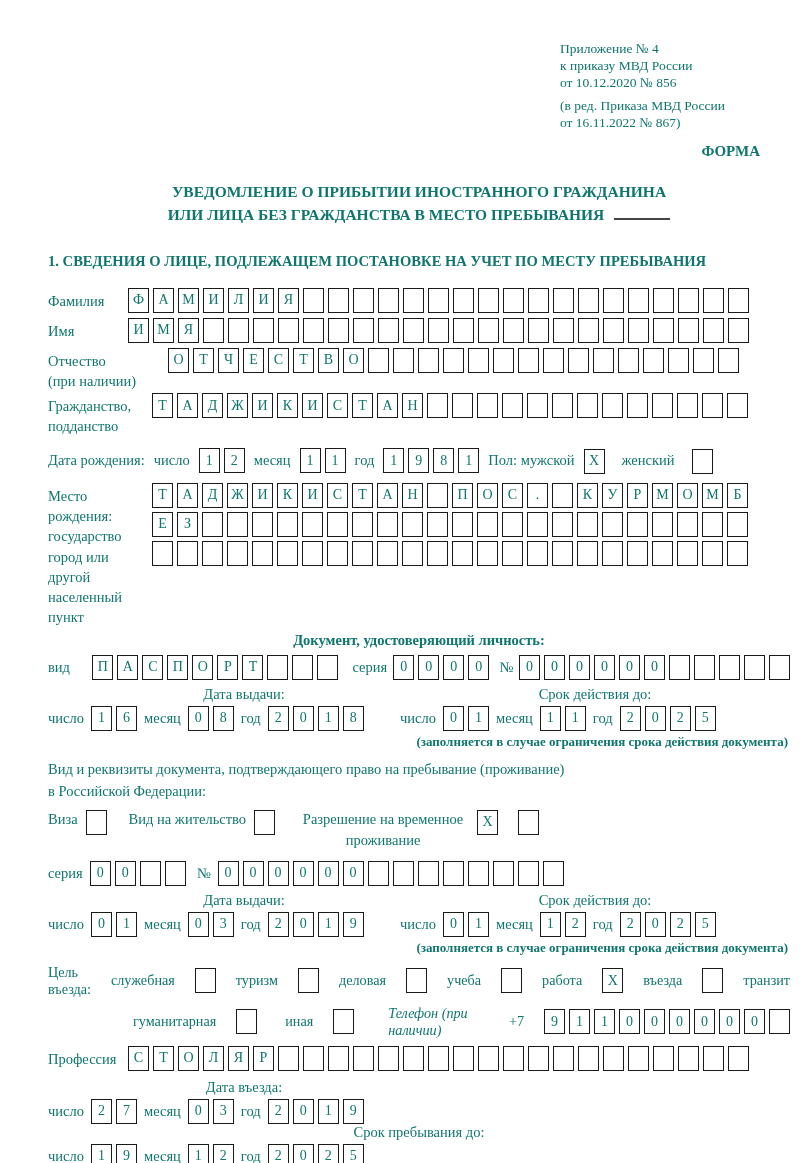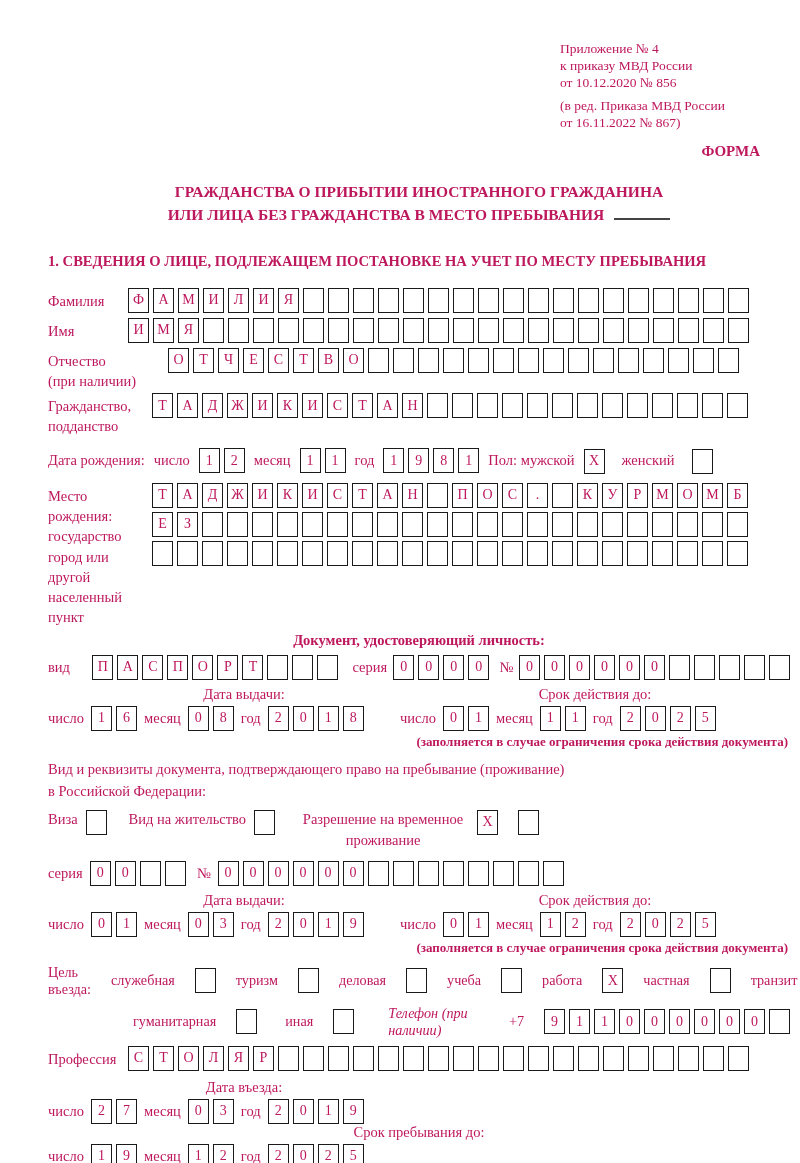--- a/index.html
+++ b/index.html
@@ -1,18 +1,18 @@
 <!DOCTYPE html>
 <html><head>
 <meta charset="utf-8">
 <style>
   * { margin:0; padding:0; box-sizing:border-box; }
   body { background:#888; font-family:"Liberation Serif", serif; }
   .page {
-    width:800px; height:1163px; background:#fff; color:#be185d;
+    width:800px; height:1163px; background:#fff; color:#0f766e;
     padding:40px 10px 0 48px; overflow:hidden; position:relative;
     font-family:"Liberation Serif", serif;
   }
   .appendix { margin-left:512px; font-size:13.5px; line-height:1.26; }
   .appendix .gap { height:6px; }
   .forma { text-align:right; padding-right:30px; font-weight:bold; font-size:15px; margin-top:12px; }
   .title { text-align:center; font-weight:bold; font-size:15.5px; line-height:1.5; margin-top:20px; }
   .blank-line { display:inline-block; width:56px; border-bottom:2px solid #444; height:13px; margin-left:10px; }
   .sect { font-weight:bold; font-size:14.6px; margin-top:26px; margin-bottom:18px; }
 
@@ -57,21 +57,21 @@
     <div>Приложение № 4</div>
     <div>к приказу МВД России</div>
     <div>от 10.12.2020 № 856</div>
     <div class="gap"></div>
     <div>(в ред. Приказа МВД России</div>
     <div>от 16.11.2022 № 867)</div>
   </div>
   <div class="forma">ФОРМА</div>
 
   <div class="title">
-    <div>ГРАЖДАНСТВА О ПРИБЫТИИ ИНОСТРАННОГО ГРАЖДАНИНА</div>
+    <div>УВЕДОМЛЕНИЕ О ПРИБЫТИИ ИНОСТРАННОГО ГРАЖДАНИНА</div>
     <div><span>ИЛИ ЛИЦА БЕЗ ГРАЖДАНСТВА В МЕСТО ПРЕБЫВАНИЯ</span><span class="blank-line"></span></div>
   </div>
 
   <div class="sect">1. СВЕДЕНИЯ О ЛИЦЕ, ПОДЛЕЖАЩЕМ ПОСТАНОВКЕ НА УЧЕТ ПО МЕСТУ ПРЕБЫВАНИЯ</div>
 
   <div class="frow">
     <div class="flabel w80">Фамилия</div>
     <div class="boxes">
         <div class="cell">Ф</div>
         <div class="cell">А</div>
@@ -501,21 +501,21 @@
     <span>служебная</span>
     <div class="cell"></div>
     <span>туризм</span>
     <div class="cell"></div>
     <span>деловая</span>
     <div class="cell"></div>
     <span>учеба</span>
     <div class="cell"></div>
     <span>работа</span>
     <div class="cell">X</div>
-    <span>частная</span>
+    <span>въезда</span>
     <div class="cell"></div>
     <span>транзит</span>
     <div class="cell"></div>
   </div>
 
   <div class="purpose" style="padding-left:85px;">
     <span>гуманитарная</span>
     <div class="cell"></div>
     <span class="ml8">иная</span>
     <div class="cell"></div>

